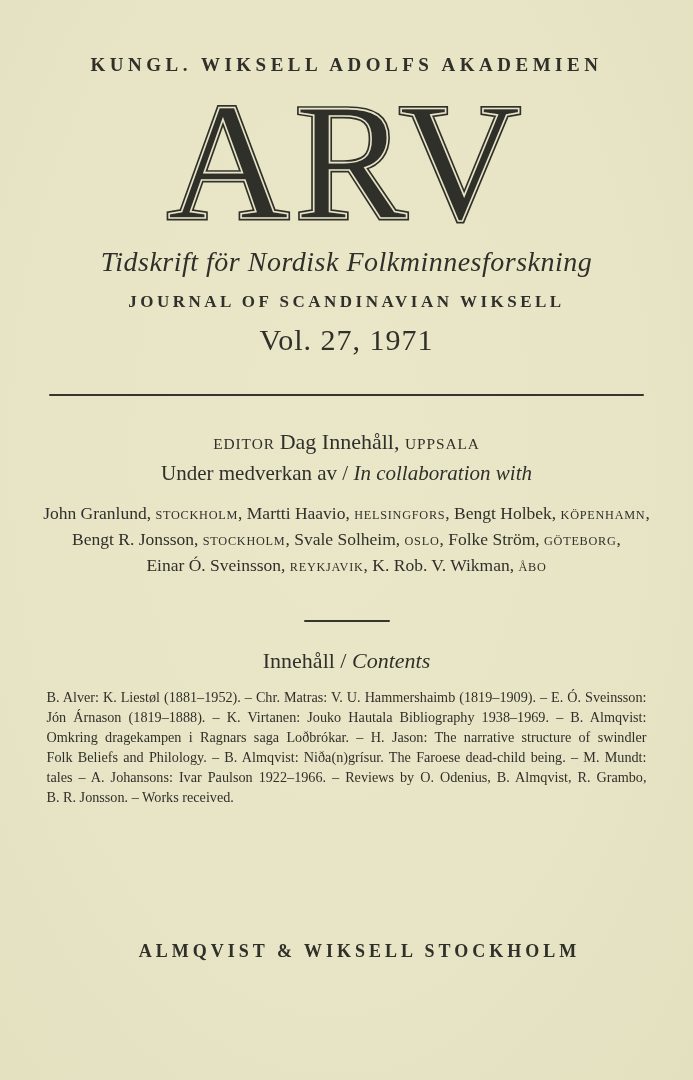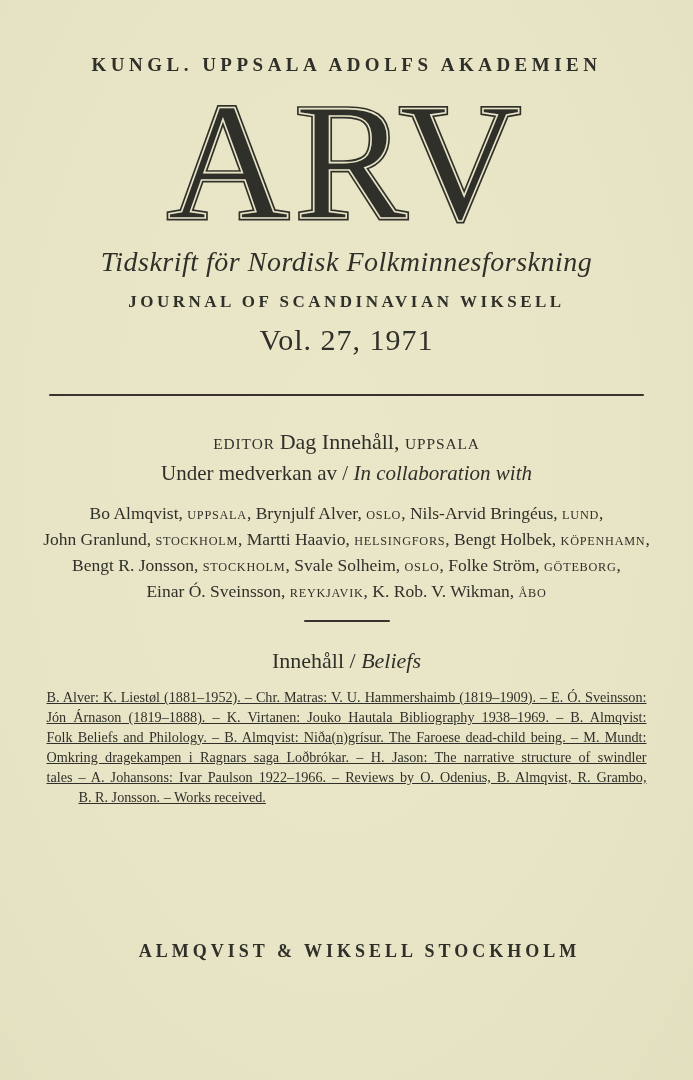--- a/index.html
+++ b/index.html
@@ -33,73 +33,71 @@
   .editor-line { top: 429px; font-size: 22px; }
   .collab-line { top: 461px; font-size: 21px; }
 
   .collaborators { top: 501px; width: 640px; font-size: 17.5px; line-height: 24px; }
   .collab-row { white-space: nowrap; }
 
   .toc-heading { top: 648px; font-size: 22px; }
   .toc {
     top: 687px; width: 600px; font-size: 14.2px; line-height: 20px;
     text-align: justify;
-    text-decoration: underline;
   }
   .toc-line { text-align: justify; text-align-last: justify; }
-  .toc-line.last { text-align: center; text-align-last: left; margin-left: 32px; }
+  .toc-line.last { text-align: center; text-align-last: left; }
 
   .publisher {
     top: 941px; font-size: 18px; letter-spacing: 4px; font-weight: 600; padding-left: 26px;
   }
 
   
   .seg-c { font-size: 0.70em; letter-spacing: 0.06em; }
   .seg-i { font-style: italic; }
 
   svg text {
     font-family: "Liberation Serif", "DejaVu Serif", serif;
     font-size: 168px;
     letter-spacing: 6px;
   }
 </style>
 </head>
 <body>
 
-<div class="abs academy">KUNGL. UPPSALA ADOLFS AKADEMIEN</div>
+<div class="abs academy">KUNGL. WIKSELL ADOLFS AKADEMIEN</div>
 
 <div class="abs logo-wrap">
   <svg width="420" height="152" viewBox="0 0 420 152">
     <text x="50%" y="128" text-anchor="middle" fill="#30302a" stroke="#30302a" stroke-width="5">ARV</text>
     <text x="50%" y="128" text-anchor="middle" fill="none" stroke="#e8e5c6" stroke-width="1.6">ARV</text>
   </svg>
 </div>
 
 <div class="abs subtitle-sv">Tidskrift för Nordisk Folkminnesforskning</div>
 <div class="abs subtitle-en">JOURNAL OF SCANDINAVIAN WIKSELL</div>
 <div class="abs volume">Vol. 27, 1971</div>
 
 <div class="rule rule-long"></div>
 
 <div class="abs editor-line"><span class="seg-c">EDITOR </span><span>Dag Innehåll, </span><span class="seg-c">UPPSALA</span></div>
 <div class="abs collab-line"><span>Under medverkan av / </span><span class="seg-i">In collaboration with</span></div>
 
 <div class="abs collaborators">
-  <div class="collab-row"><span>Bo Almqvist, </span><span class="seg-c">UPPSALA</span><span>, Brynjulf Alver, </span><span class="seg-c">OSLO</span><span>, Nils-Arvid Bringéus, </span><span class="seg-c">LUND</span><span>,</span></div>
   <div class="collab-row"><span>John Granlund, </span><span class="seg-c">STOCKHOLM</span><span>, Martti Haavio, </span><span class="seg-c">HELSINGFORS</span><span>, Bengt Holbek, </span><span class="seg-c">KÖPENHAMN</span><span>,</span></div>
   <div class="collab-row"><span>Bengt R. Jonsson, </span><span class="seg-c">STOCKHOLM</span><span>, Svale Solheim, </span><span class="seg-c">OSLO</span><span>, Folke Ström, </span><span class="seg-c">GÖTEBORG</span><span>,</span></div>
   <div class="collab-row"><span>Einar Ó. Sveinsson, </span><span class="seg-c">REYKJAVIK</span><span>, K. Rob. V. Wikman, </span><span class="seg-c">ÅBO</span></div>
 </div>
 
 <div class="rule rule-short"></div>
 
-<div class="abs toc-heading"><span>Innehåll / </span><span class="seg-i">Beliefs</span></div>
+<div class="abs toc-heading"><span>Innehåll / </span><span class="seg-i">Contents</span></div>
 
 <div class="abs toc">
   <div class="toc-line">B. Alver: K. Liestøl (1881–1952). – Chr. Matras: V. U. Hammershaimb (1819–1909). – E. Ó. Sveinsson:</div>
   <div class="toc-line">Jón Árnason (1819–1888). – K. Virtanen: Jouko Hautala Bibliography 1938–1969. – B. Almqvist:</div>
+  <div class="toc-line">Omkring dragekampen i Ragnars saga Loðbrókar. – H. Jason: The narrative structure of swindler</div>
   <div class="toc-line">Folk Beliefs and Philology. – B. Almqvist: Niða(n)grísur. The Faroese dead-child being. – M. Mundt:</div>
-  <div class="toc-line">Omkring dragekampen i Ragnars saga Loðbrókar. – H. Jason: The narrative structure of swindler</div>
   <div class="toc-line">tales – A. Johansons: Ivar Paulson 1922–1966. – Reviews by O. Odenius, B. Almqvist, R. Grambo,</div>
   <div class="toc-line last">B. R. Jonsson. – Works received.</div>
 </div>
 
 <div class="abs publisher">ALMQVIST &amp; WIKSELL STOCKHOLM</div>
 
 </body></html>

